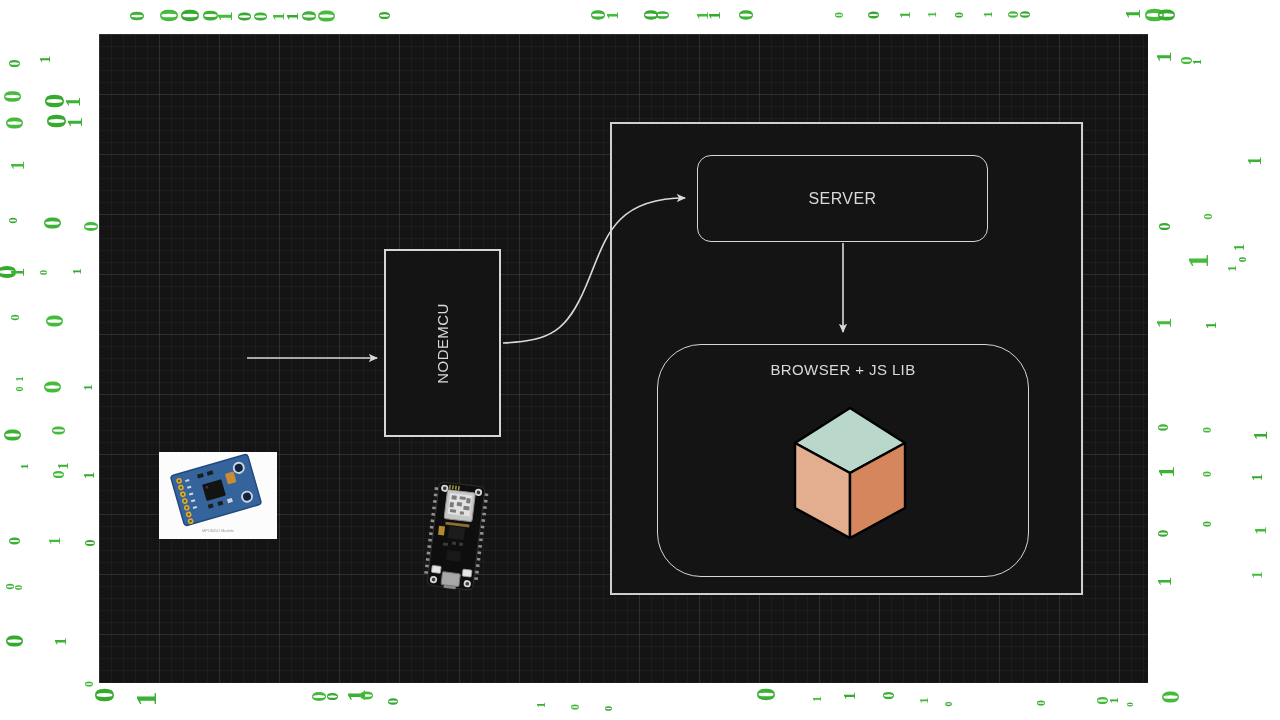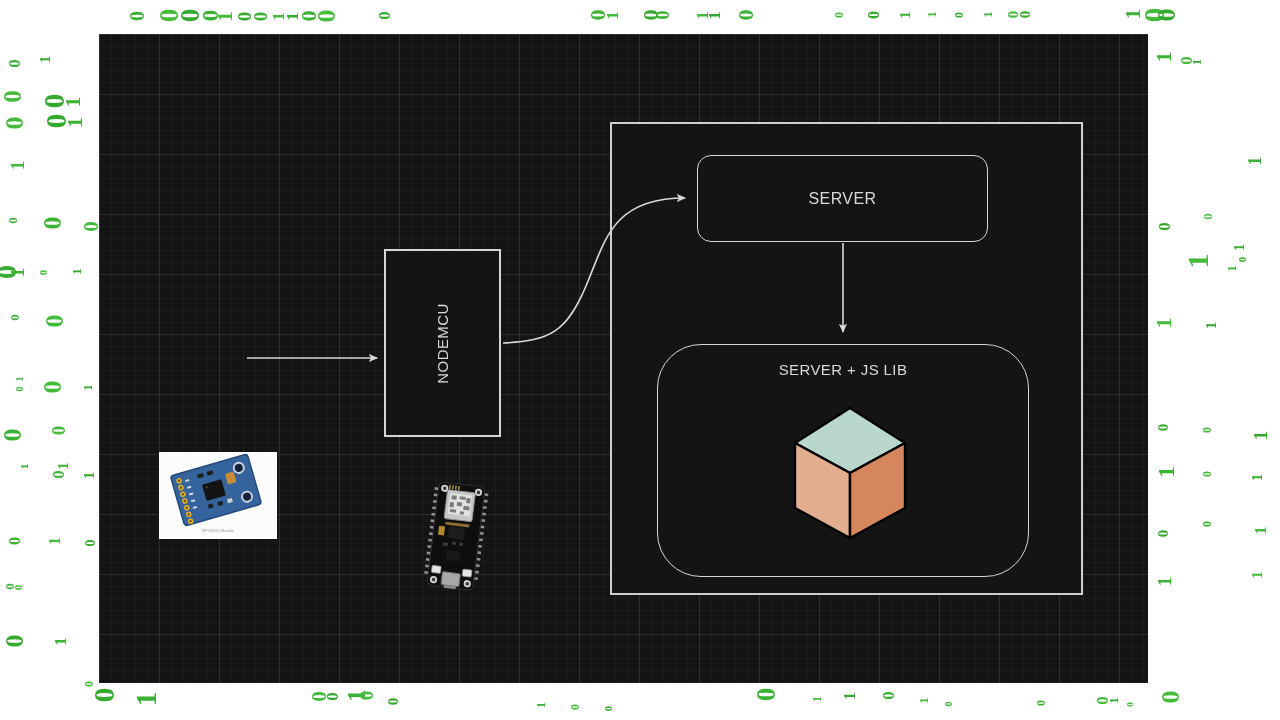--- a/index.html
+++ b/index.html
@@ -186,21 +186,21 @@
 
   <div class="node" id="node-nodemcu">
     <span class="vlabel">NODEMCU</span>
   </div>
 
   <div class="node" id="node-server">
     <span>SERVER</span>
   </div>
 
   <div class="node" id="node-browser">
-    <span>SERVER + JS LIB</span>
+    <span>BROWSER + JS LIB</span>
   </div>
 
   <svg id="cube-svg" width="124" height="144" viewBox="0 0 124 144" xmlns="http://www.w3.org/2000/svg">
     <polygon points="61,6 116,41 61,71 6,41" stroke="#000" stroke-width="2.4" stroke-linejoin="round" fill="#b9d7ca"></polygon>
     <polygon points="6,41 61,71 61,136 6,106" stroke="#000" stroke-width="2.4" stroke-linejoin="round" fill="#e3ad90"></polygon>
     <polygon points="116,41 116,106 61,136 61,71" stroke="#000" stroke-width="2.4" stroke-linejoin="round" fill="#d5865c"></polygon>
   </svg>
 
   <svg id="photo-mpu" width="118" height="87" viewBox="0 0 118 87" xmlns="http://www.w3.org/2000/svg">
     <rect width="118" height="87" fill="#fcfcfc"></rect>

